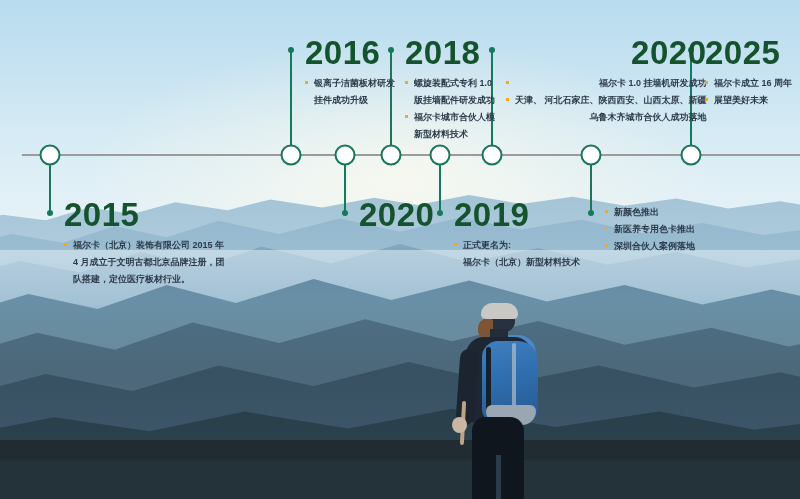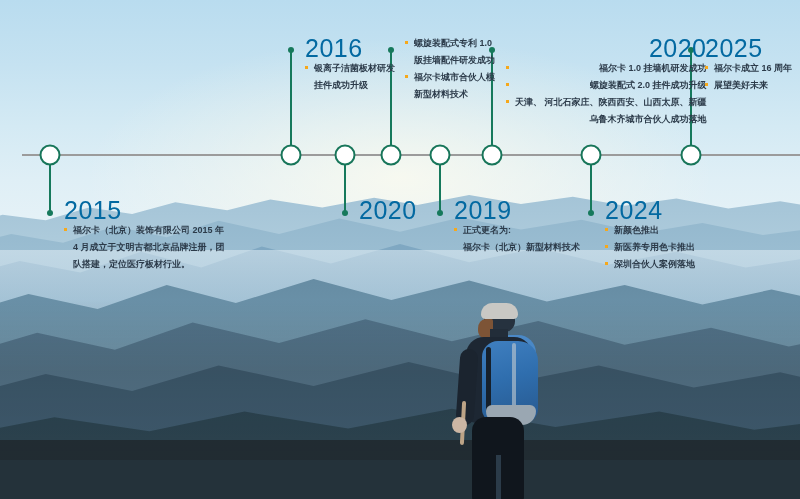--- a/index.html
+++ b/index.html
@@ -81,24 +81,24 @@
   .node{position:absolute;width:17px;height:17px;border-radius:50%;
         border:2.2px solid #18765a;background:#ffffff;
         transform:translate(-50%,-50%);top:155px;z-index:4;}
 
   .stem{position:absolute;width:2.4px;background:#16795c;z-index:2;}
   .stem-dot{position:absolute;width:6px;height:6px;border-radius:50%;background:#16795c;
             transform:translateX(-50%);z-index:3;}
 
   .block{position:absolute;z-index:5;}
   .year{
-    font-size:25px;font-weight:400;color:#0369a1;letter-spacing:.5px;
+    font-size:33px;font-weight:700;color:#14532d;letter-spacing:.5px;
     line-height:1;white-space:nowrap;
   }
-  .items{}
+  .items{margin-top:7px;}
   .item{
     position:relative;padding-left:9px;margin-bottom:3px;
     font-size:9px;line-height:14px;color:#2c3b4a;font-weight:700;
   }
   .item:before{
     content:"";position:absolute;left:0;top:5px;width:3px;height:3px;background:#F6A81B;
   }
   .item.nobullet{padding-left:9px;}
   .item.nobullet:before{display:none;}
 </style>
@@ -179,45 +179,44 @@
         <div class="year">2016</div>
         <div class="items">
           <div class="item">银离子洁菌板材研发</div>
           <div class="item nobullet">挂件成功升级</div>
         </div>
       </div>
       <div class="block" style="left: 359px; top: 198px;">
         <div class="year">2020</div>
       </div>
       <div class="block" style="left: 405px; top: 36px;">
+        <div class="year">2018</div>
         <div class="items">
           <div class="item">螺旋装配式专利 1.0</div>
           <div class="item nobullet">版挂墙配件研发成功</div>
           <div class="item">福尔卡城市合伙人模</div>
           <div class="item nobullet">新型材料技术</div>
         </div>
       </div>
       <div class="block" style="left: 454px; top: 198px;">
         <div class="year">2019</div>
         <div class="items">
           <div class="item">正式更名为:</div>
           <div class="item nobullet">福尔卡（北京）新型材料技术</div>
         </div>
       </div>
       <div class="block" style="left: 506px; top: 36px; text-align: right;">
         <div class="year">2020</div>
         <div class="items">
           <div class="item">福尔卡 1.0 挂墙机研发成功</div>
-          <div class="item">螺旋装配式 2.0 挂件成功升级</div>
           <div class="item">天津、 河北石家庄、陕西西安、山西太原、新疆</div>
           <div class="item nobullet">乌鲁木齐城市合伙人成功落地</div>
         </div>
       </div>
       <div class="block" style="left: 605px; top: 198px;">
-        <div class="year">2024</div>
         <div class="items">
           <div class="item">新颜色推出</div>
           <div class="item">新医养专用色卡推出</div>
           <div class="item">深圳合伙人案例落地</div>
         </div>
       </div>
       <div class="block" style="left: 705px; top: 36px;">
         <div class="year">2025</div>
         <div class="items">
           <div class="item">福尔卡成立 16 周年</div>

